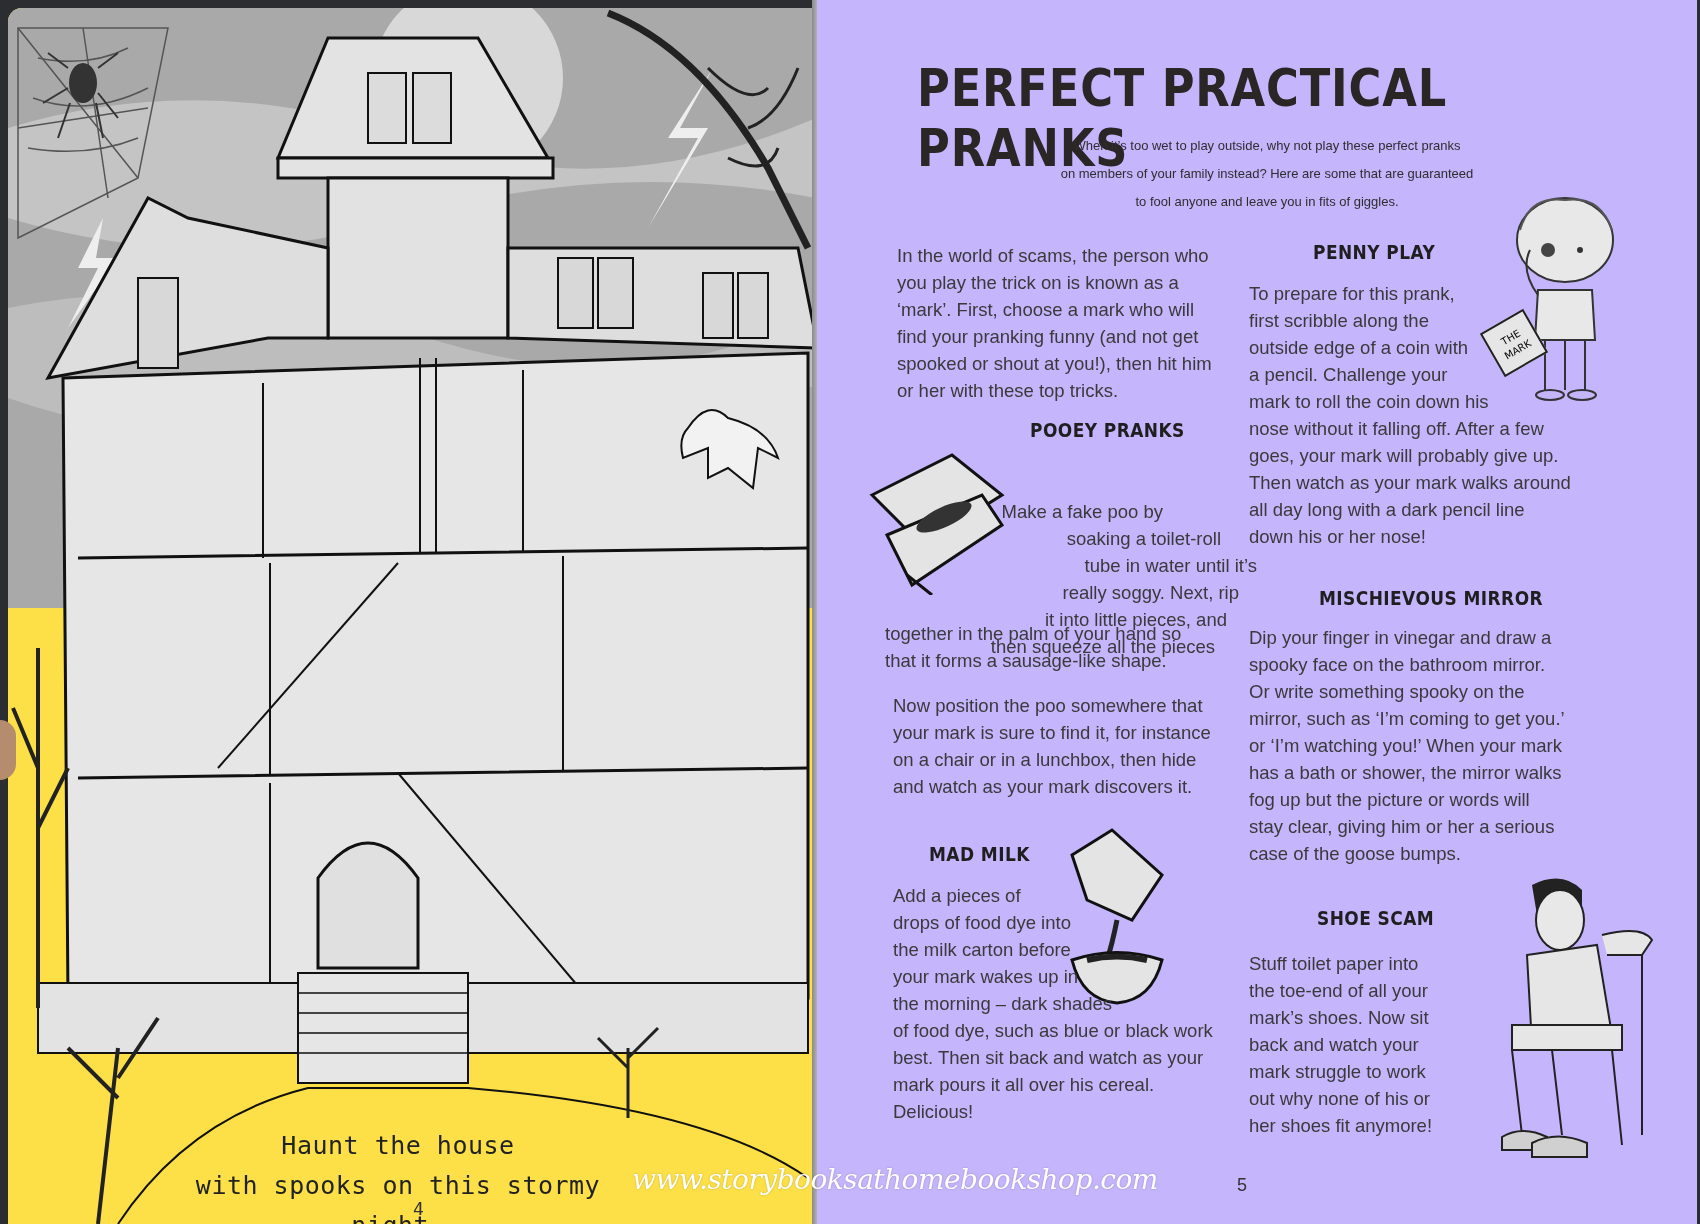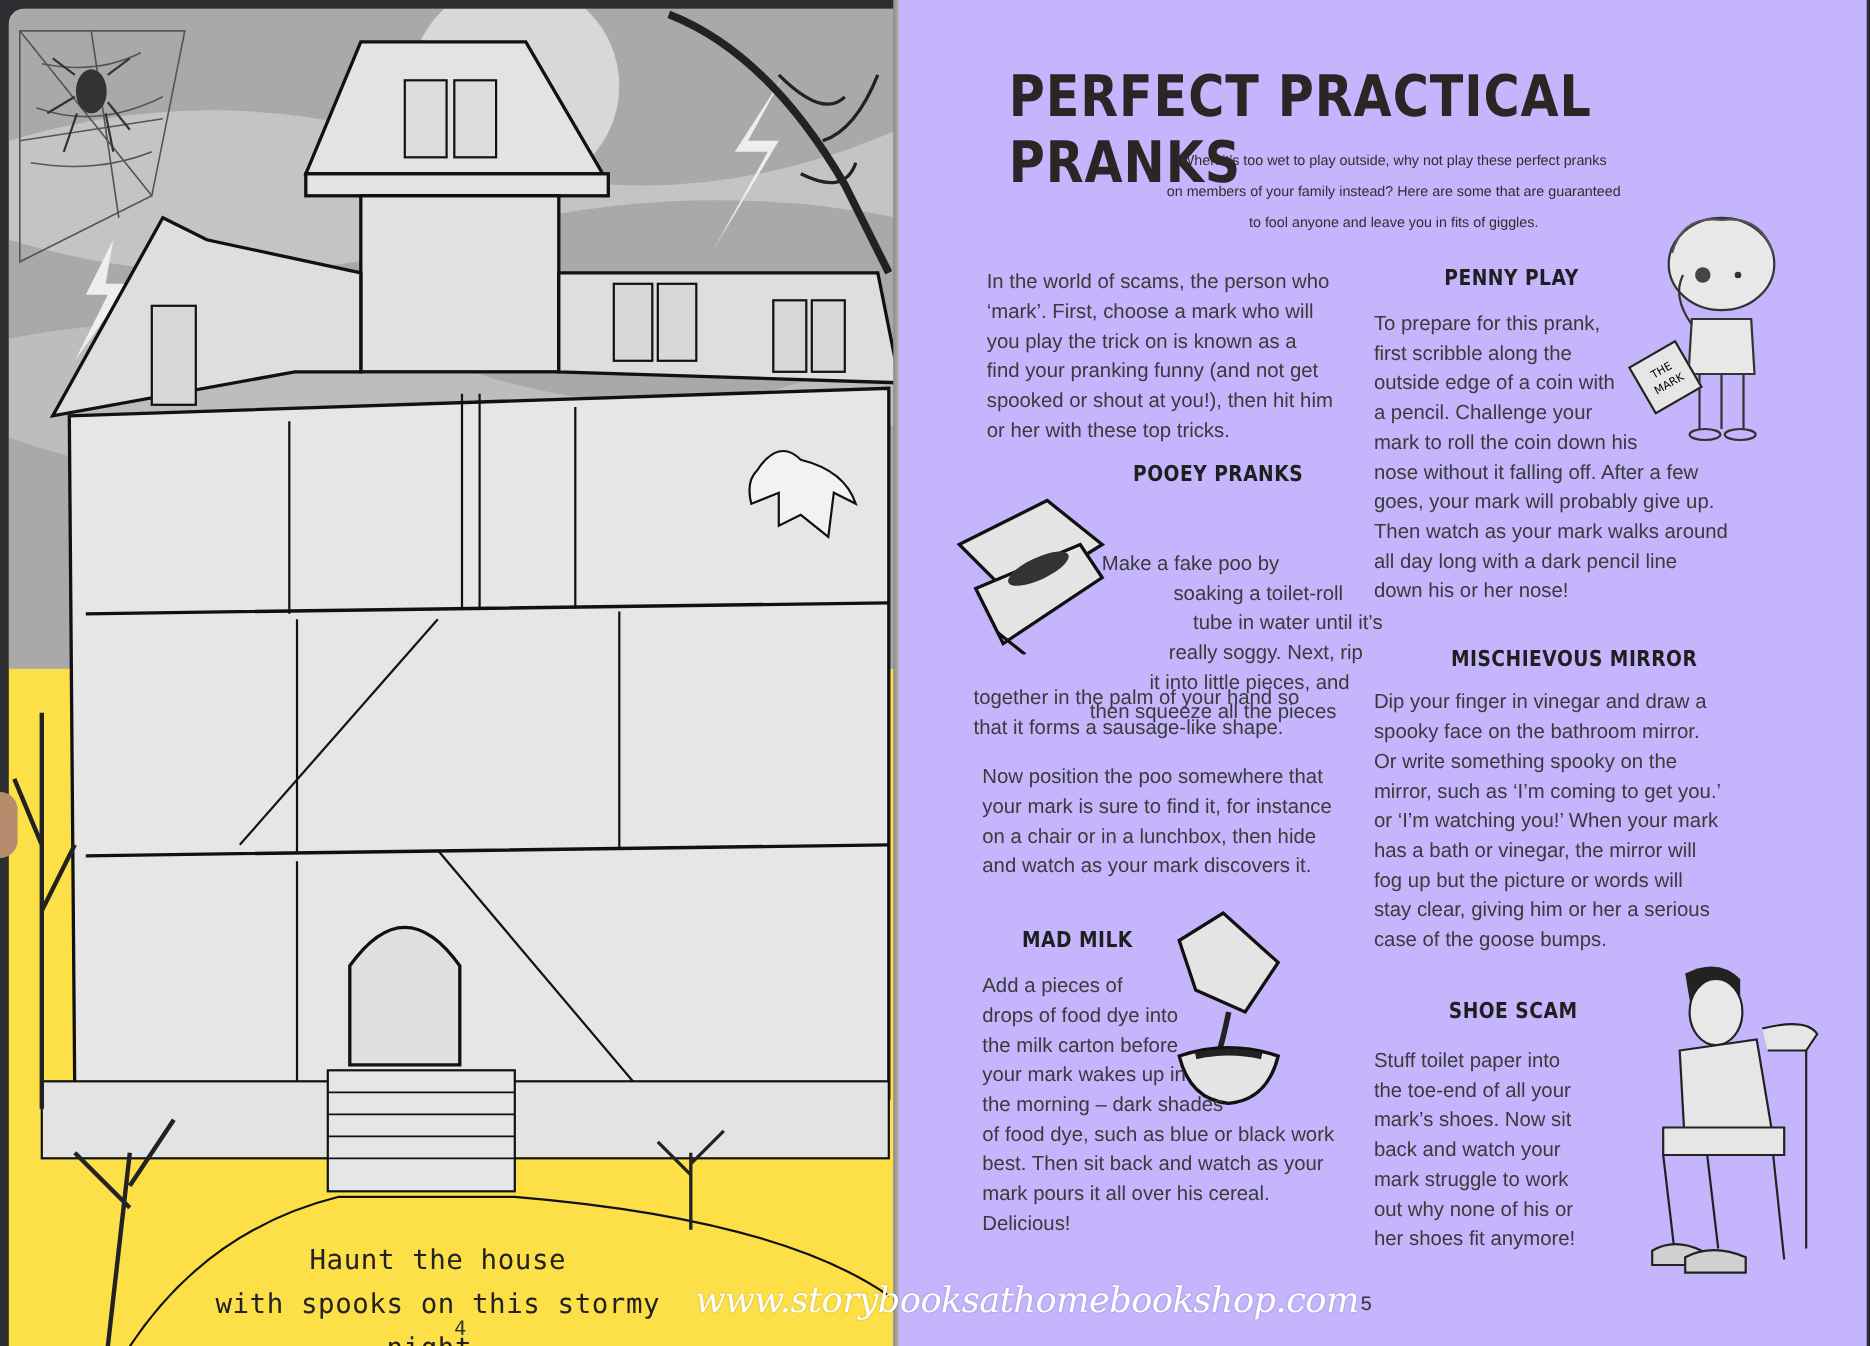--- a/index.html
+++ b/index.html
@@ -3,21 +3,21 @@
 <meta charset="utf-8">
 <style>
   html, body { margin:0; padding:0; }
   body { width:1700px; height:1224px; background:#2c2d30; position:relative; overflow:hidden; font-family:"DejaVu Sans", sans-serif; }
   .page-left { position:absolute; left:8px; top:8px; width:808px; height:1216px; background:#fde047; overflow:hidden; border-radius:14px 0 0 0; }
   .page-right { position:absolute; left:817px; top:0; width:880px; height:1224px; background:#c4b5fd; overflow:hidden; }
   .gutter { position:absolute; left:812px; top:0; width:8px; height:1224px; background:linear-gradient(90deg,#8a8a8a,#c9c9c9); }
   .art { position:absolute; left:0; top:0; width:808px; height:1216px; }
   .caption { position:absolute; left:160px; top:1118px; width:460px; text-align:center; font-family:"DejaVu Sans Mono", monospace; font-size:25px; color:#222; line-height:40px; letter-spacing:0.5px; }
   .pagenum-left { position:absolute; left:405px; top:1190px; font-size:18px; color:#333; font-family:"DejaVu Sans Mono", monospace; }
-  .watermark { position:absolute; left:632px; top:1163px; font-family:"DejaVu Serif", serif; font-style:italic; font-size:32px; color:#ffffff; text-shadow:0 0 2px rgba(0,0,0,0.25); letter-spacing:-0.5px; z-index:5; }
+  .watermark { position:absolute; left:632px; top:1163px; font-family:"DejaVu Serif", serif; font-style:italic; font-size:28px; color:#ffffff; text-shadow:0 0 2px rgba(0,0,0,0.25); letter-spacing:-0.5px; z-index:5; }
   .title { position:absolute; left:100px; top:58px; width:760px; text-align:left; font-family:"DejaVu Sans", sans-serif; font-weight:bold; font-size:52px; color:#2a2626; letter-spacing:1px; transform:scaleX(0.86); transform-origin:left; }
   .intro { position:absolute; left:80px; top:132px; width:740px; text-align:center; font-size:13px; color:#2e2e2e; line-height:28px; font-family:"Liberation Sans", sans-serif; }
   .body-text { font-family:"Liberation Sans", sans-serif; font-size:18.5px; color:#3a3a3a; line-height:27px; position:absolute; }
   .heading { position:absolute; font-family:"DejaVu Sans", sans-serif; font-weight:bold; font-size:20px; color:#1f1f1f; letter-spacing:0.5px; transform:scaleX(0.85); transform-origin:left; }
   .pagenum-right { position:absolute; left:420px; top:1175px; font-size:18px; color:#333; font-family:"Liberation Sans", sans-serif; }
   .illus { position:absolute; }
   .thumb { position:absolute; left:0; top:720px; width:16px; height:60px; background:#b58c6e; border-radius:0 30px 30px 0; }
 </style>
 </head>
 <body>
@@ -101,22 +101,22 @@
   <div class="title">PERFECT PRACTICAL PRANKS</div>
 
   <div class="intro">
     <div>When it’s too wet to play outside, why not play these perfect pranks</div>
     <div>on members of your family instead? Here are some that are guaranteed</div>
     <div>to fool anyone and leave you in fits of giggles.</div>
   </div>
 
   <div class="body-text" style="left:80px; top:242px; width:340px;">
     <div>In the world of scams, the person who</div>
+    <div>you play the trick on is known as a</div>
     <div>‘mark’. First, choose a mark who will</div>
-    <div>you play the trick on is known as a</div>
     <div>find your pranking funny (and not get</div>
     <div>spooked or shout at you!), then hit him</div>
     <div>or her with these top tricks.</div>
   </div>
 
   <div class="heading" style="left:213px; top:418px;">POOEY PRANKS</div>
   <svg class="illus" style="left:45px; top:435px;" width="155" height="160" viewBox="0 0 155 160">
     <path d="M10 60 L90 20 L140 60 L60 110 Z" fill="#e4e4e4" stroke="#111" stroke-width="3"></path>
     <path d="M25 100 L120 60 L140 90 L50 150 Z" fill="#e4e4e4" stroke="#111" stroke-width="3"></path>
     <ellipse cx="82" cy="82" rx="30" ry="10" fill="#333" transform="rotate(-25 82 82)"></ellipse>
@@ -190,21 +190,21 @@
     <div>MARK</div>
   </div>
 
   <div class="heading" style="left:502px; top:586px;">MISCHIEVOUS MIRROR</div>
   <div class="body-text" style="left:432px; top:624px; width:380px;">
     <div>Dip your finger in vinegar and draw a</div>
     <div>spooky face on the bathroom mirror.</div>
     <div>Or write something spooky on the</div>
     <div>mirror, such as ‘I’m coming to get you.’</div>
     <div>or ‘I’m watching you!’ When your mark</div>
-    <div>has a bath or vinegar, the mirror will</div>
+    <div>has a bath or shower, the mirror walks</div>
     <div>fog up but the picture or words will</div>
     <div>stay clear, giving him or her a serious</div>
     <div>case of the goose bumps.</div>
   </div>
 
   <div class="heading" style="left:500px; top:906px;">SHOE SCAM</div>
   <div class="body-text" style="left:432px; top:950px; width:240px;">
     <div>Stuff toilet paper into</div>
     <div>the toe-end of all your</div>
     <div>mark’s shoes. Now sit</div>

